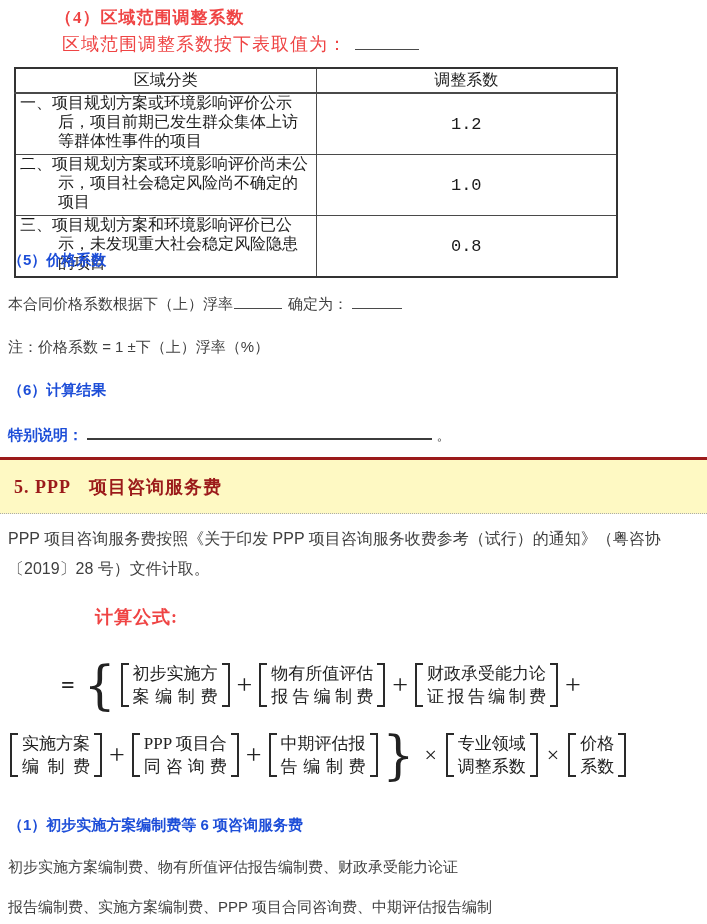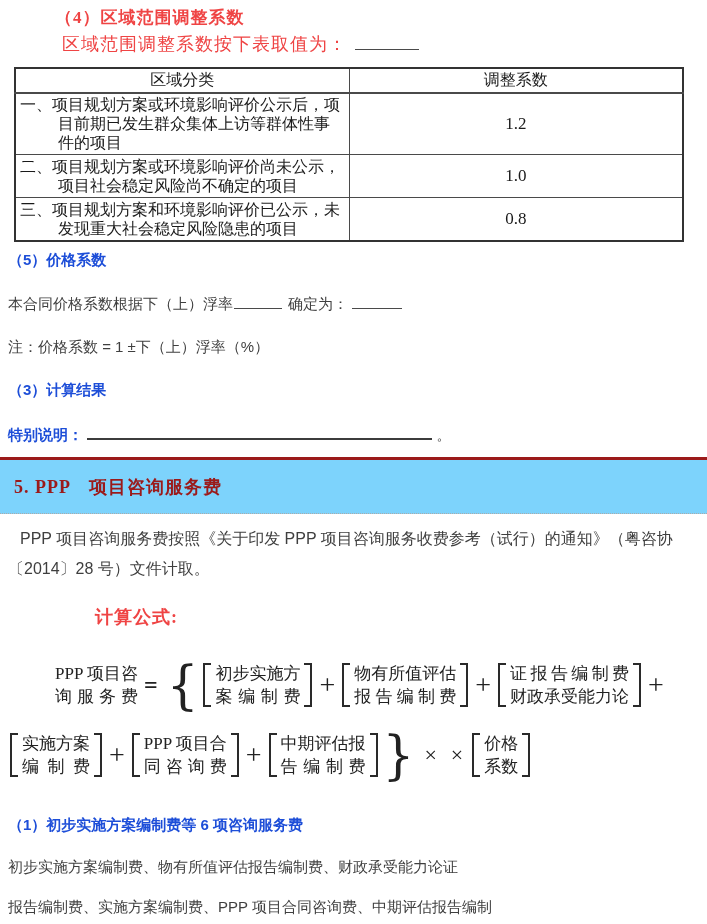--- a/index.html
+++ b/index.html
@@ -12,42 +12,42 @@
   
   .serif{font-family:"Liberation Serif","DejaVu Serif",serif;color:#ef4444;}
   .h4{top:6px;left:55px;font-size:17px;font-weight:bold;letter-spacing:1px;}
   .intro{top:31px;left:62px;font-size:18px;letter-spacing:1px;}
   .blank{display:inline-block;border-bottom:1.5px solid #4a4a4a;height:1em;vertical-align:baseline;}
   .blank.w64{width:64px;margin-left:8px;}
   .blank.w48{width:48px;margin:0 6px 0 1px;}
   .blank.w50{width:50px;margin-left:4px;}
   .blank.w345{width:345px;margin-left:4px;border-bottom-width:2px;border-color:#3c3c3c;}
   
-  table.region{top:67px;left:14px;width:670px;border-collapse:collapse;table-layout:fixed;
-    font-family:Liberation Serif, serif;font-size:16px;color:#1a1a1a;}
+  table.region{top:67px;left:14px;width:604px;border-collapse:collapse;table-layout:fixed;
+    font-family:Liberation Mono, monospace;font-size:16px;color:#1a1a1a;}
   table.region td,table.region th{border:1px solid #4a4a4a;}
   table.region{border:2px solid #333;}
   table.region th{height:21px;font-weight:normal;text-align:center;border-bottom-width:2px;}
   td.cat{width:446px;height:39px;padding:1px 6px 2px 42px;text-indent:-38px;line-height:19px;}
   td.coef{text-align:center;font-size:17px;}
   
   .b{left:8px;font-size:15px;color:#3f3f3f;}
   .bold{font-weight:bold;color:#1d4ed8;}
   .s5h{top:251px;}
   .s5body{top:293px;}
   .s5note{top:338px;}
   .s6h{top:381px;}
   .special{top:423px;}
   
-  .strip{top:457px;left:0;width:707px;background:#7dd3fc;border-top:3px solid #9b1a1a;
+  .strip{top:457px;left:0;width:707px;background:#fef9c3;border-top:3px solid #9b1a1a;
     border-bottom:1px dotted #ababab;padding:15px 0 14px 14px;box-sizing:border-box;}
   .strip .t{font-family:"Liberation Serif","DejaVu Serif",serif;font-weight:bold;
     font-size:18px;color:#9b1a1a;letter-spacing:1px;}
   .para{left:8px;font-size:16px;color:#3f3f3f;}
-  .p1{top:529px;margin-left:12px;}
+  .p1{top:529px;}
   .p2{top:559px;}
   
   .fh{top:605px;left:55px;font-size:18px;font-weight:bold;letter-spacing:1px;margin-left:40px;}
   .frow{display:flex;align-items:center;font-family:"Liberation Serif","DejaVu Serif",serif;color:#222;}
   .frow1{top:646px;left:55px;}
   .frow2{top:716px;left:8px;justify-content:flex-end;}
   .stack{display:flex;flex-direction:column;align-items:stretch;}
   .stack .ln{font-size:17px;line-height:23px;text-align:justify;text-align-last:justify;text-justify:inter-character;white-space:nowrap;}
   .term{display:flex;align-items:stretch;margin:16px 2px;}
   .term .body{display:flex;flex-direction:column;justify-content:center;padding:0 4px;}
@@ -93,40 +93,36 @@
   </tr>
 </tbody>
   </table>
 
 <div class="abs b bold s5h">（5）价格系数</div>
 <div class="abs b s5body">
   <span>本合同价格系数根据下（上）浮率</span><span class="blank w48"></span><span>确定为：</span><span class="blank w50"></span>
 </div>
 <div class="abs b s5note">注：价格系数 = 1 ±下（上）浮率（%）</div>
 
-<div class="abs b bold s6h">（3）计算结果</div>
+<div class="abs b bold s6h">（6）计算结果</div>
 <div class="abs b special">
   <span class="bold">特别说明：</span><span class="blank w345"></span>
   <span>。</span>
 </div>
 
 <div class="abs strip">
   <div class="t">5. PPP　项目咨询服务费</div>
 </div>
 
 <div class="abs para p1">PPP 项目咨询服务费按照《关于印发 PPP 项目咨询服务收费参考（试行）的通知》（粤咨协</div>
-<div class="abs para p2">〔2014〕28 号）文件计取。</div>
+<div class="abs para p2">〔2019〕28 号）文件计取。</div>
 
 <div class="abs serif fh">计算公式:</div>
 
 <div class="abs frow frow1">
-  <span class="stack">
-    <span class="ln">PPP 项目咨</span>
-    <span class="ln">询服务费</span>
-  </span>
   <span class="eq">=</span>
   <span class="brace">{</span>
   <span class="term">
     <span class="br l"></span>
     <span class="body stack">
       <span class="ln">初步实施方</span>
       <span class="ln">案编制费</span>
     </span>
     <span class="br r"></span>
   </span>
@@ -136,22 +132,22 @@
     <span class="body stack">
       <span class="ln">物有所值评估</span>
       <span class="ln">报告编制费</span>
     </span>
     <span class="br r"></span>
   </span>
   <span class="op">+</span>
   <span class="term">
     <span class="br l"></span>
     <span class="body stack">
+      <span class="ln">财政承受能力论</span>
       <span class="ln">证报告编制费</span>
-      <span class="ln">财政承受能力论</span>
     </span>
     <span class="br r"></span>
   </span>
   <span class="op">+</span>
 </div>
 
 <div class="abs frow frow2">
   <span class="term">
     <span class="br l"></span>
     <span class="body stack">
@@ -173,20 +169,28 @@
   <span class="term">
     <span class="br l"></span>
     <span class="body stack">
       <span class="ln">中期评估报</span>
       <span class="ln">告编制费</span>
     </span>
     <span class="br r"></span>
   </span>
   <span class="brace">}</span>
   <span class="x">×</span>
+  <span class="term">
+    <span class="br l"></span>
+    <span class="body stack">
+      <span class="ln">专业领域</span>
+      <span class="ln">调整系数</span>
+    </span>
+    <span class="br r"></span>
+  </span>
   <span class="x">×</span>
   <span class="term">
     <span class="br l"></span>
     <span class="body stack">
       <span class="ln">价格</span>
       <span class="ln">系数</span>
     </span>
     <span class="br r"></span>
   </span>
 </div>

